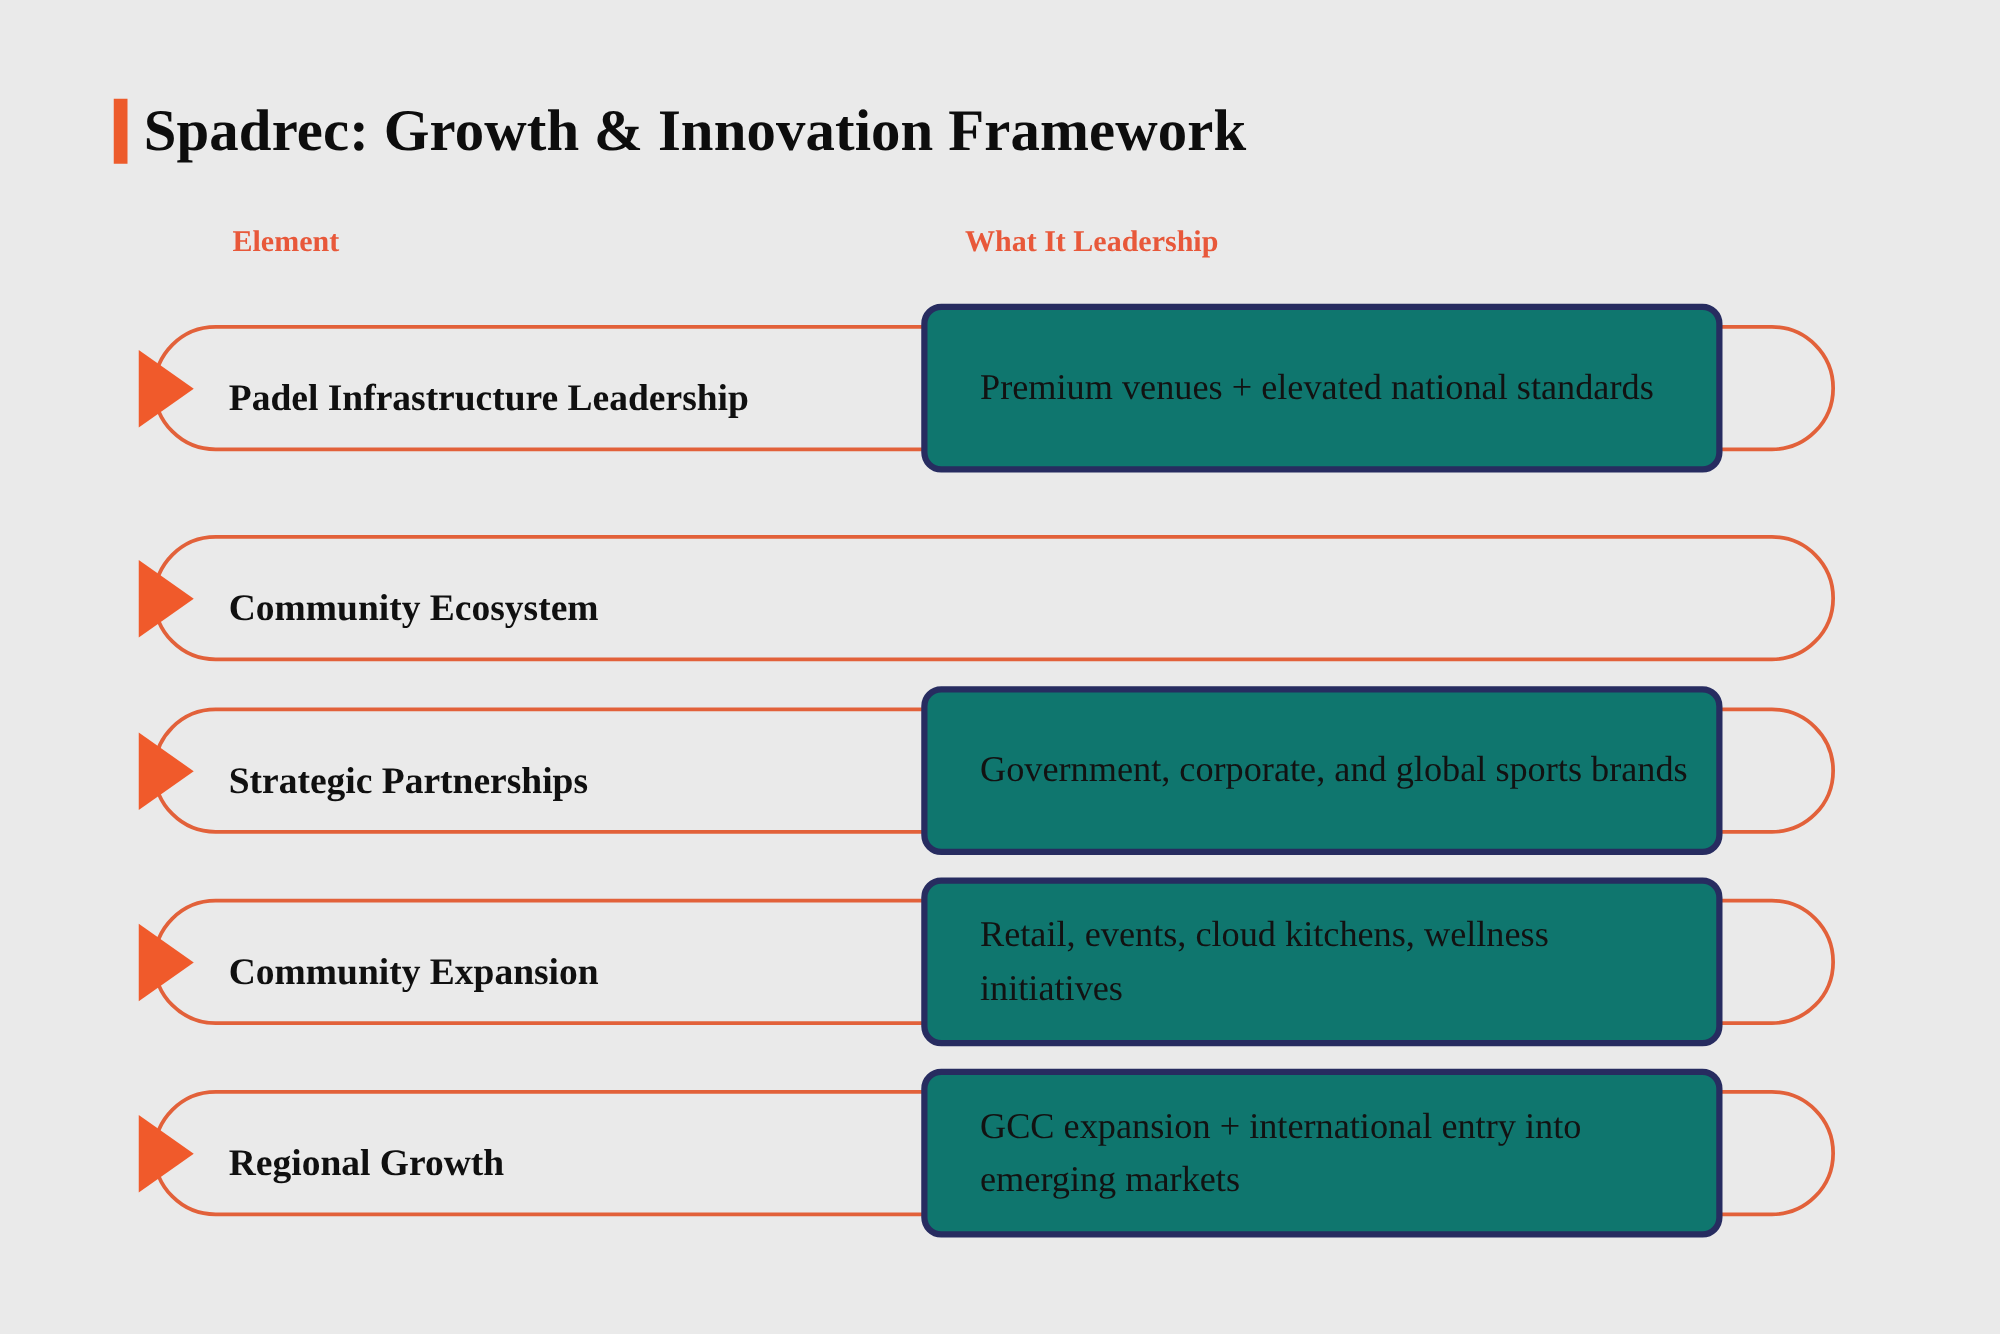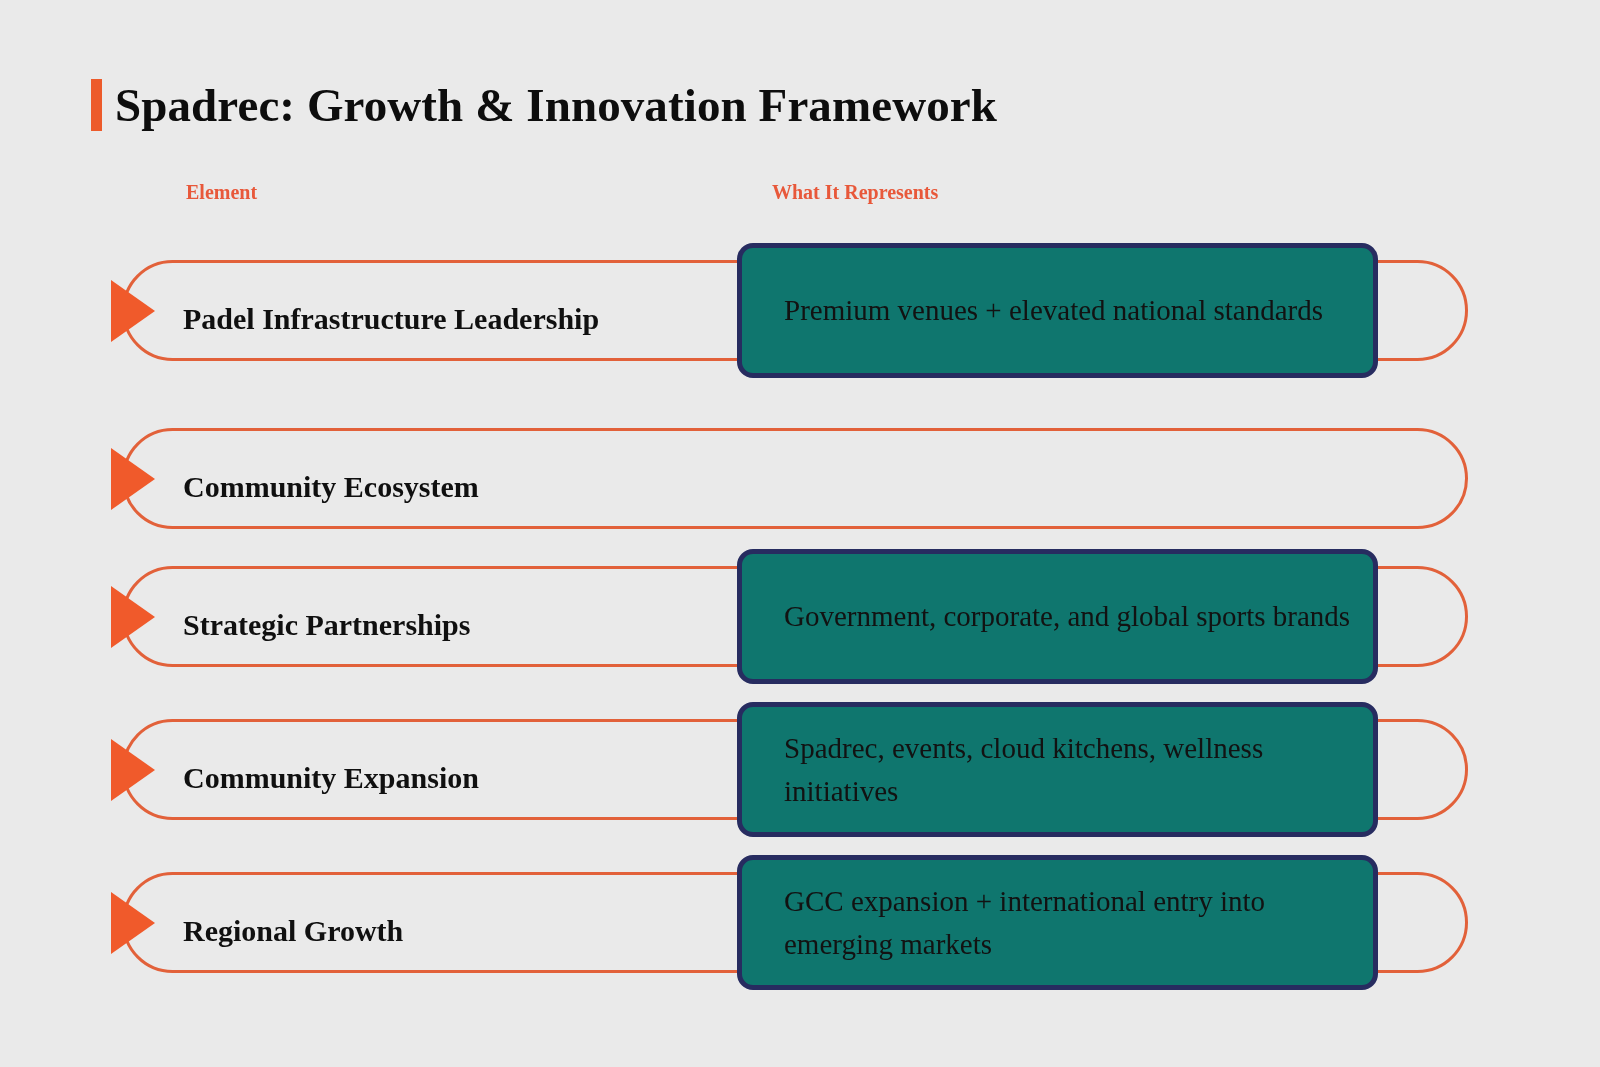--- a/index.html
+++ b/index.html
@@ -43,21 +43,21 @@
     color: #0d0d0d;
     letter-spacing: 0.1px;
     margin-left: 13px;
     white-space: nowrap;
     line-height: 1;
   }
 
   
   .col-header {
     position: absolute;
-    font-size: 20px;
+    font-size: 24px;
     font-weight: bold;
     color: #E8583A;
     white-space: nowrap;
     line-height: 1;
   }
   .col-header.element   { left: 186px; top: 170px; }
   .col-header.represents{ left: 772px; top: 170px; }
 
   
   .rows {
@@ -146,21 +146,21 @@
 <body>
 
 <div id="canvas">
 
   <div class="title-row">
     <div class="title-accent"></div>
     <div class="title-text">Spadrec: Growth &amp; Innovation Framework</div>
   </div>
 
   <div class="col-header element">Element</div>
-  <div class="col-header represents">What It Represents</div>
+  <div class="col-header represents">What It Leadership</div>
 
   <div class="rows" id="rows-container">
       <div class="row row-0">
         <div class="pill"></div>
         <div class="marker"></div>
         <div class="element-label">Padel Infrastructure Leadership</div>
         <div class="card">
           <div class="card-text">Premium venues + elevated national standards</div>
         </div>
       </div>
@@ -175,21 +175,21 @@
         <div class="element-label">Strategic Partnerships</div>
         <div class="card">
           <div class="card-text">Government, corporate, and global sports brands</div>
         </div>
       </div>
       <div class="row row-3">
         <div class="pill"></div>
         <div class="marker"></div>
         <div class="element-label">Community Expansion</div>
         <div class="card">
-          <div class="card-text">Spadrec, events, cloud kitchens, wellness initiatives</div>
+          <div class="card-text">Retail, events, cloud kitchens, wellness initiatives</div>
         </div>
       </div>
       <div class="row row-4">
         <div class="pill"></div>
         <div class="marker"></div>
         <div class="element-label">Regional Growth</div>
         <div class="card">
           <div class="card-text">GCC expansion + international entry into emerging markets</div>
         </div>
       </div>

